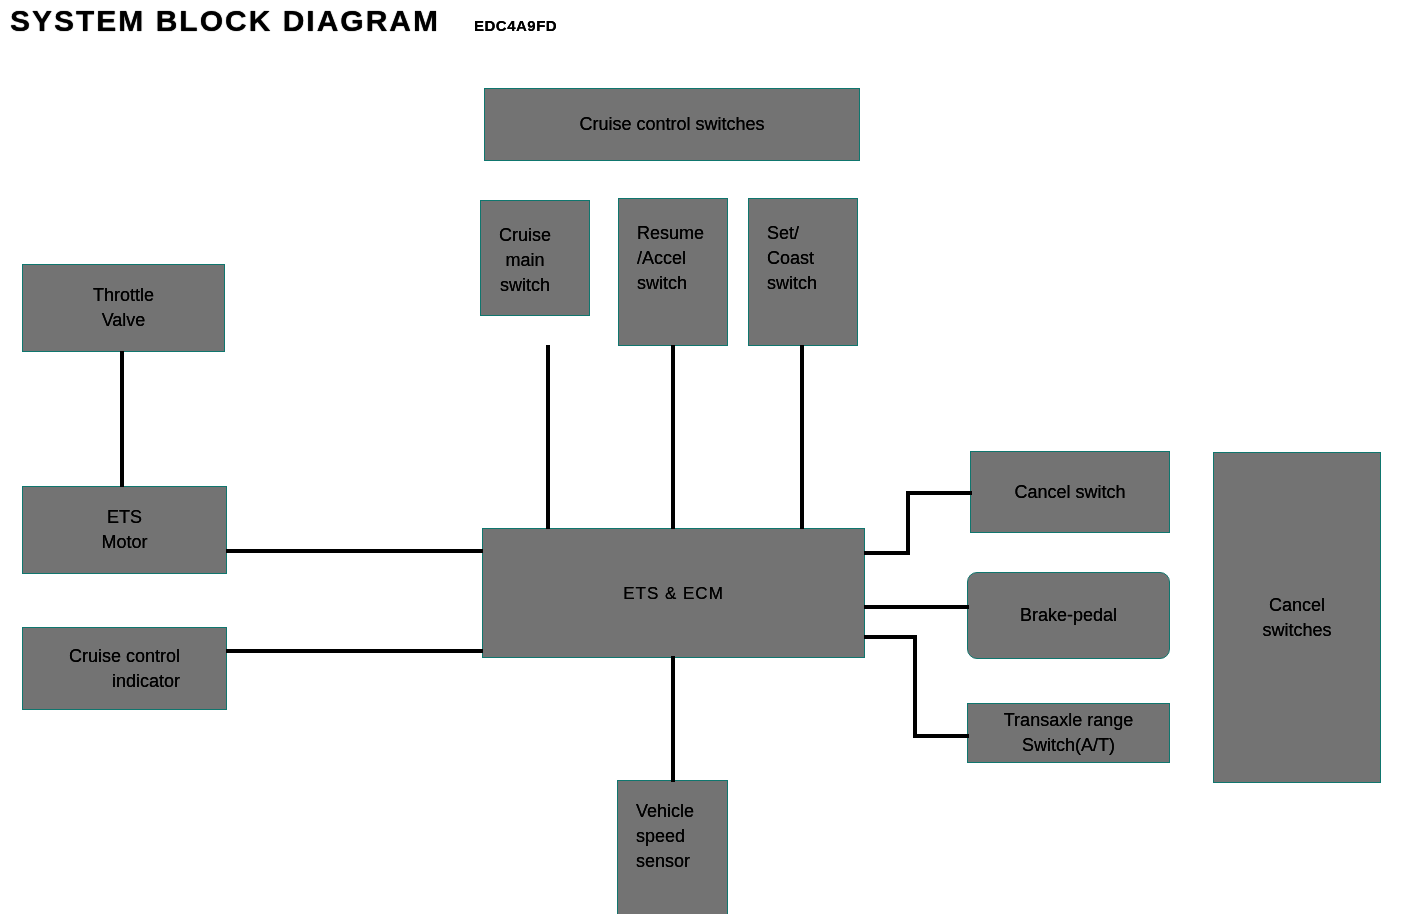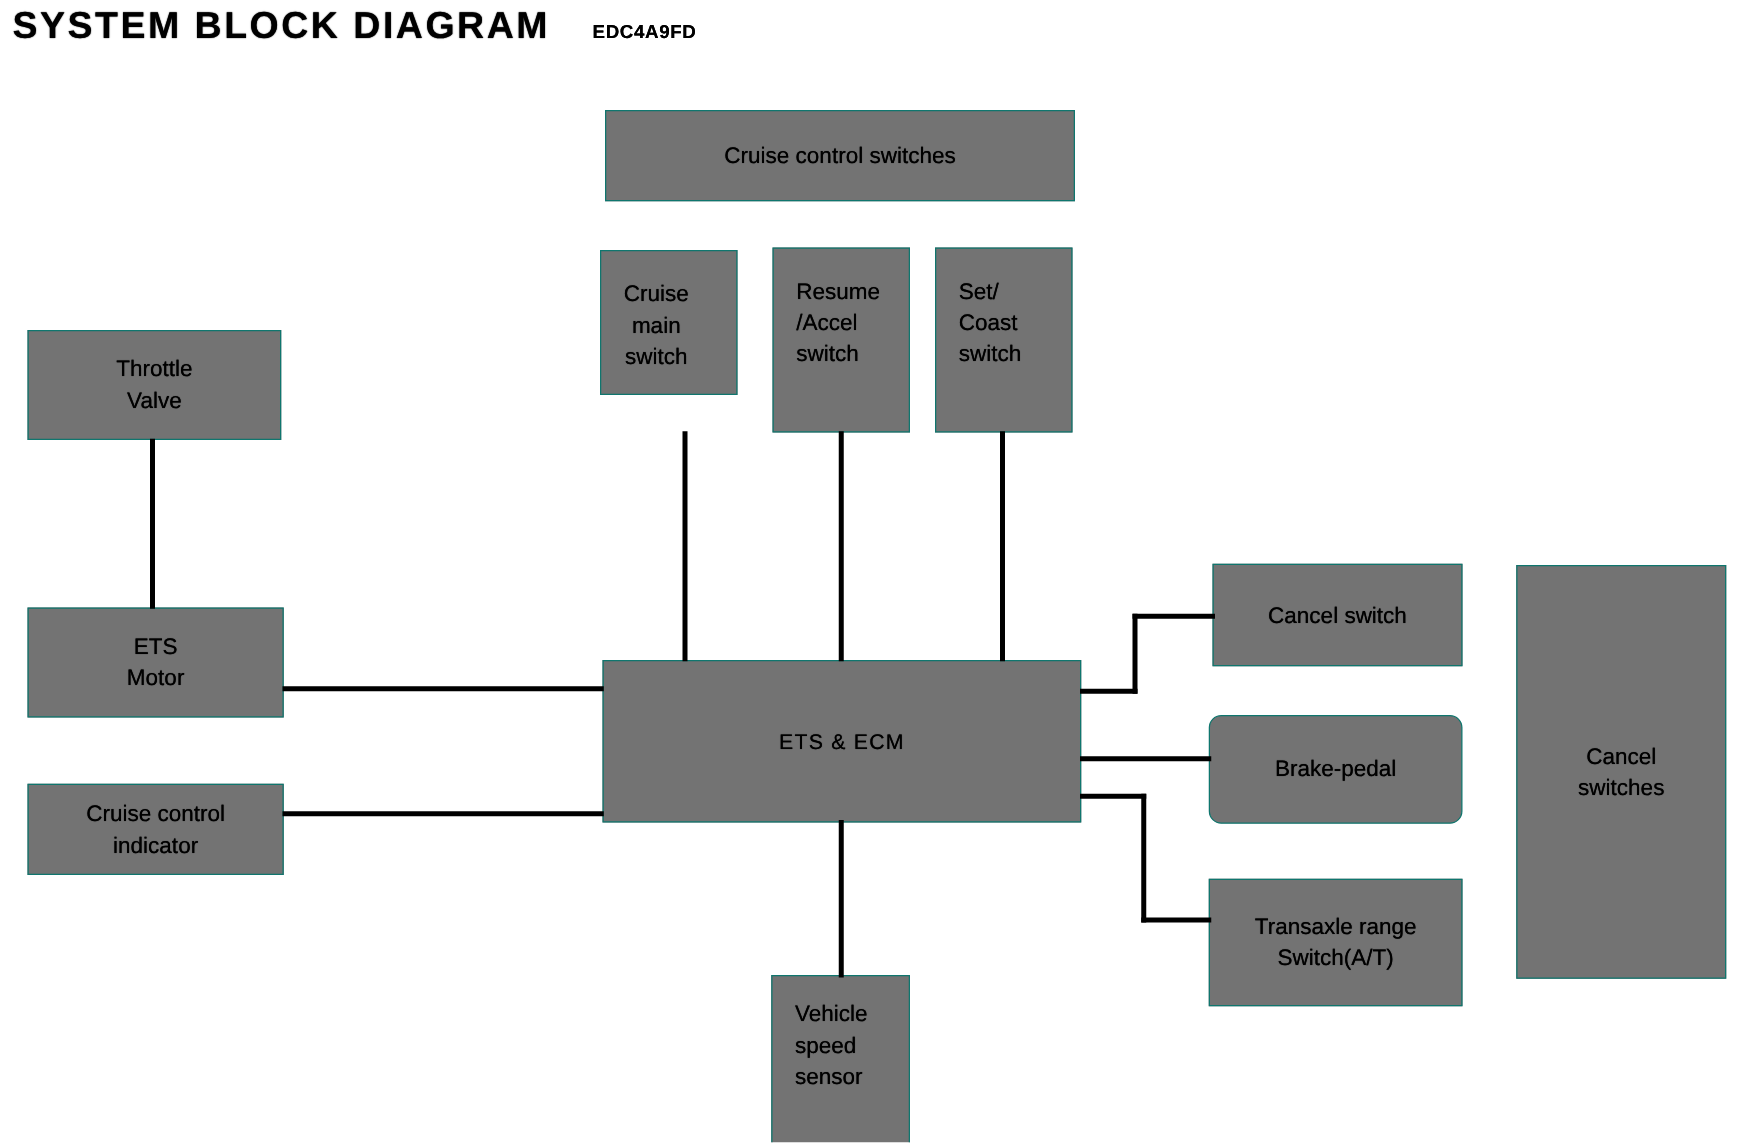--- a/index.html
+++ b/index.html
@@ -86,28 +86,28 @@
 /Accel
 switch</div>
   <div class="box left" style="left:748px; top:198px; width:110px; height:148px;">Set/
 Coast
 switch</div>
 
   <div class="box" style="left:22px; top:264px; width:203px; height:88px;">Throttle
 Valve</div>
   <div class="box" style="left:22px; top:486px; width:205px; height:88px;">ETS
 Motor</div>
-  <div class="box" style="left:22px; top:627px; width:205px; height:73px;">Cruise control
+  <div class="box" style="left:22px; top:627px; width:205px; height:83px;text-align:right;">Cruise control
 indicator</div>
 
   <div class="box big-label" style="left:482px; top:528px; width:383px; height:130px;">ETS &amp; ECM</div>
 
   <div class="box" style="left:970px; top:451px; width:200px; height:82px;">Cancel switch</div>
   <div class="box" style="left:967px; top:572px; width:203px; height:87px;border-radius:10px;">Brake-pedal</div>
-  <div class="box" style="left:967px; top:703px; width:203px; height:102px;">Transaxle range
+  <div class="box" style="left:967px; top:703px; width:203px; height:60px;">Transaxle range
 Switch(A/T)</div>
 
   <div class="box" style="left:1213px; top:452px; width:168px; height:331px;">Cancel
 switches</div>
 
   <div class="box left" style="left:617px; top:780px; width:111px; height:156px; padding-top:18px;">Vehicle
 speed
 sensor</div>
 
   <div class="line" style="left:120px; top:351px; width:4px; height:136px;"></div>

